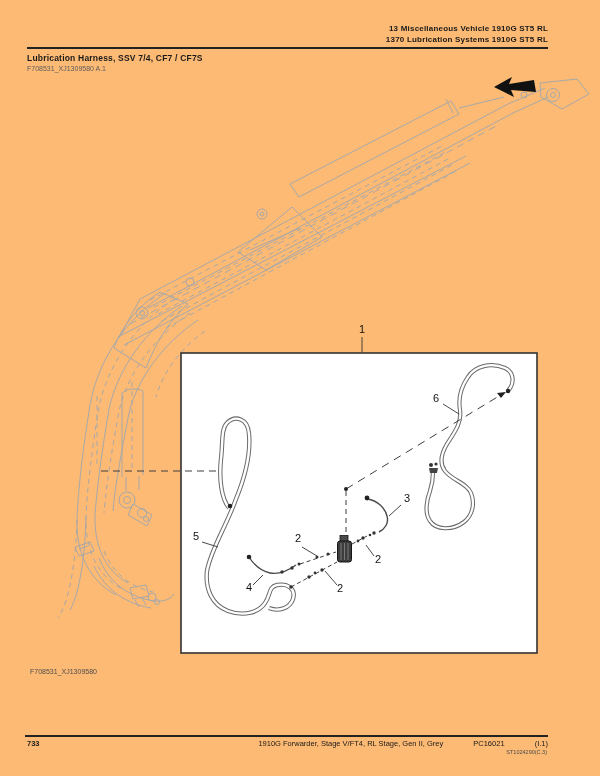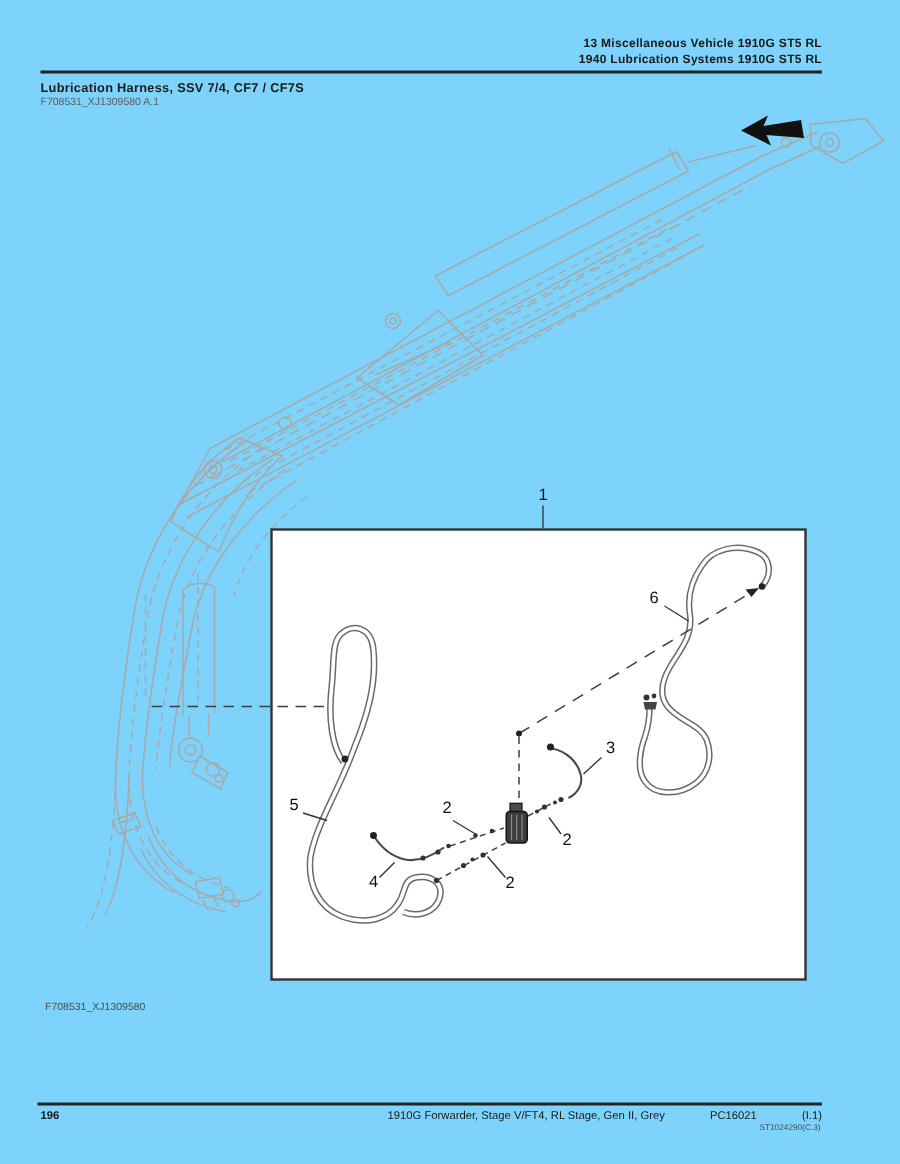--- a/index.html
+++ b/index.html
@@ -1,17 +1,17 @@
 <!DOCTYPE html>
 <html><head>
 <meta charset="utf-8">
 <style>
   html,body{margin:0;padding:0;background:#e8e8e8;}
   .page{
-    position:relative;width:600px;height:776px;background:#7dd3fc;
+    position:relative;width:600px;height:776px;background:#fdba74;
     font-family:"Liberation Sans", sans-serif;color:#1a1a1a;overflow:hidden;
     margin:0 auto;
   }
   .hdr{position:absolute;top:23px;right:52px;text-align:right;
     font-size:8px;font-weight:bold;line-height:11px;letter-spacing:.2px;}
   .rule{position:absolute;background:#222;}
   .top-rule{left:27px;width:521px;top:47px;height:2px;}
   .bottom-rule{left:25px;width:523px;top:735px;height:2px;}
   .title{position:absolute;left:27px;top:53px;font-size:8.5px;font-weight:bold;letter-spacing:.2px;}
   .figref{position:absolute;left:27px;top:65px;font-size:7px;color:#5c5c5c;}
@@ -24,21 +24,21 @@
   svg.art{position:absolute;left:0;top:0;}
   svg text{font-family:"Liberation Sans", sans-serif;}
 </style>
 </head>
 <body>
 
 <div class="page">
 
   <div class="hdr">
     <div>13 Miscellaneous Vehicle 1910G ST5 RL</div>
-    <div>1940 Lubrication Systems 1910G ST5 RL</div>
+    <div>1370 Lubrication Systems 1910G ST5 RL</div>
   </div>
   <div class="rule top-rule"></div>
 
   <div class="title">Lubrication Harness, SSV 7/4, CF7 / CF7S</div>
   <div class="figref">F708531_XJ1309580 A.1</div>
 
   <svg class="art" width="600" height="776" viewBox="0 0 600 776">
 
     <g stroke="#a8a8a8" fill="none" stroke-width="1">
 
@@ -199,21 +199,21 @@
       <text x="298" y="542">2</text>
       <text x="378" y="563">2</text>
       <text x="340" y="592">2</text>
       <text x="407" y="502">3</text>
     </g>
   </svg>
 
   <div class="caption">F708531_XJ1309580</div>
 
   <div class="rule bottom-rule"></div>
-  <div class="pagenum">196</div>
+  <div class="pagenum">733</div>
   <div class="footer-right">
     <span>1910G Forwarder, Stage V/FT4, RL Stage, Gen II, Grey</span>
     <span>PC16021</span>
     <span>(I.1)</span>
   </div>
   <div class="doc-code">ST1024290(C.3)</div>
 
 </div>
 
 </body></html>

